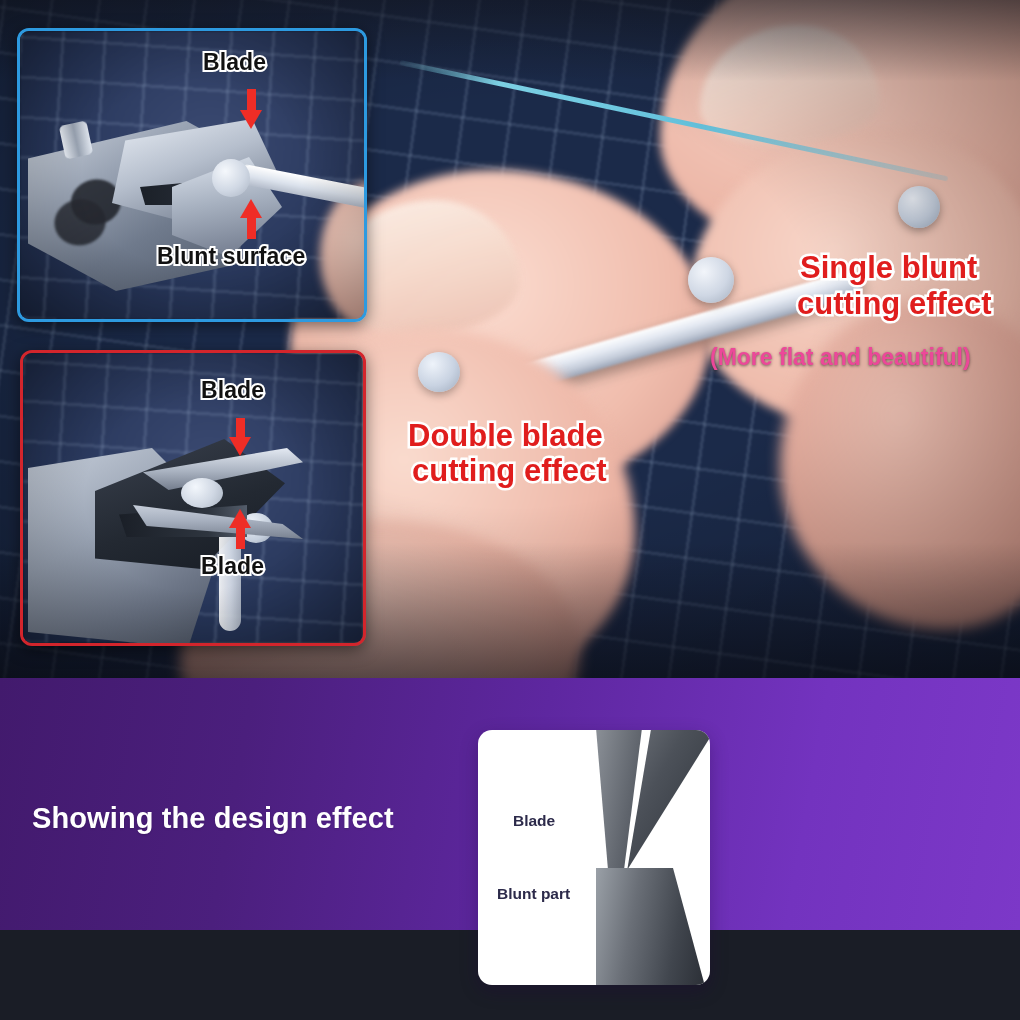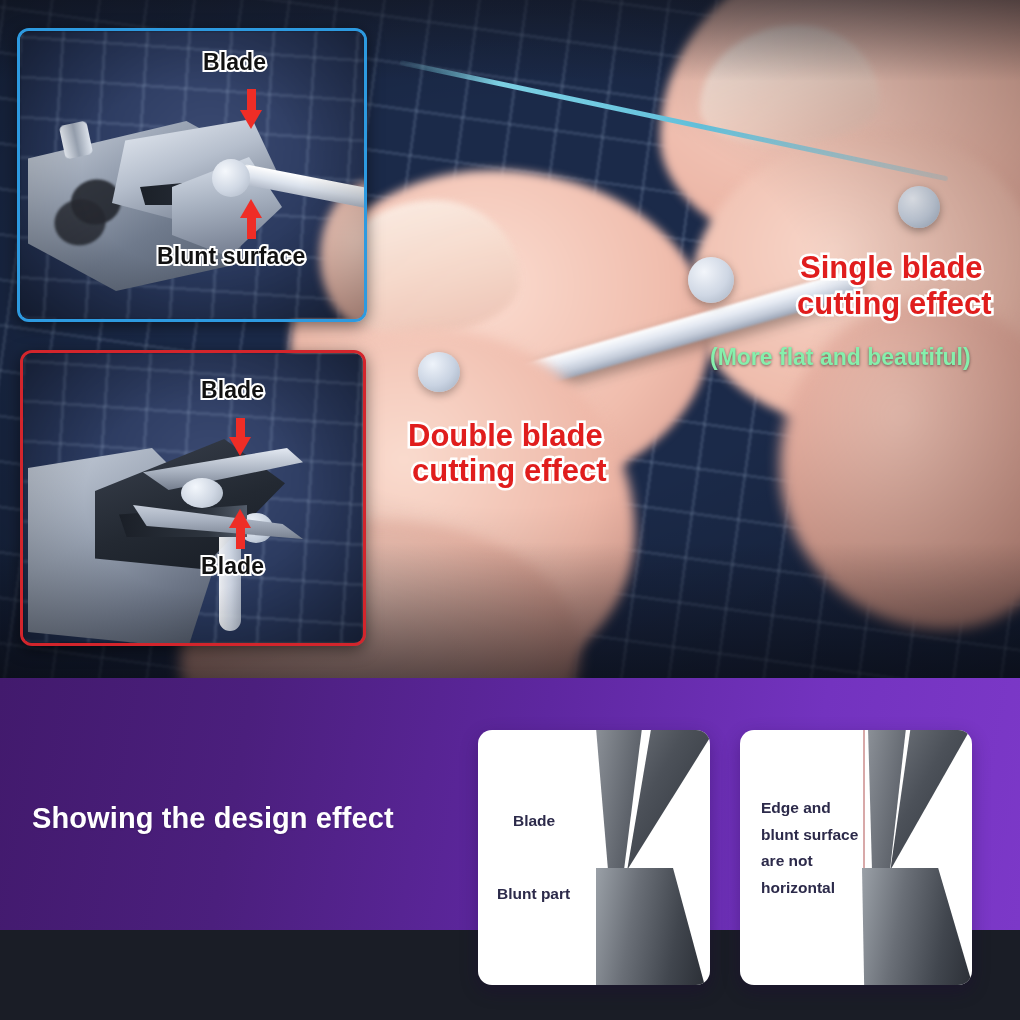--- a/index.html
+++ b/index.html
@@ -205,21 +205,21 @@
     font-weight:800;
     color:#e01d1d;
     -webkit-text-stroke:5px #ffffff;
     paint-order:stroke fill;
     line-height:1.04;
     white-space:nowrap;
   }
   .sub{
     position:absolute;
     font-weight:700;
-    color:#86efac;
+    color:#ec4899;
     white-space:nowrap;
     text-shadow:0 1px 3px rgba(0,0,0,.55);
   }
 
   
   .band{
     position:absolute;left:0;top:678px;width:1020px;height:252px;
     background:linear-gradient(100deg,#421a6d 0%,#4b1f7d 24%,#5e27a0 52%,#7333bf 78%,#7c38c8 100%);
   }
   .band-head{
@@ -273,21 +273,21 @@
     <div class="skin h-l1"></div>
     <div class="nail-l"></div>
     <div class="rod"></div>
     <div class="rod-knob"></div>
     <div class="skin h-l2"></div>
     <div class="knob-l"></div>
     <div class="skin h-l3"></div>
 
     <div class="vign"></div>
 
-    <div class="hl" style="left:800px;top:252px;font-size:31px;">Single blade</div>
+    <div class="hl" style="left:800px;top:252px;font-size:31px;">Single blunt</div>
     <div class="hl" style="left:797px;top:288px;font-size:31px;">cutting effect</div>
     <div class="sub" style="left:710px;top:344px;font-size:23px;">(More flat and beautiful)</div>
 
     <div class="hl" style="left:408px;top:420px;font-size:31px;">Double blade</div>
     <div class="hl" style="left:412px;top:455px;font-size:31px;">cutting effect</div>
 
     <div class="inset inset-blue">
       <div class="inset-bg"></div>
       <div class="m1a"></div>
       <div class="logo1"></div>
@@ -342,28 +342,14 @@
                   clip-path:polygon(0% 0%, 46% 0%, 28% 100%, 12% 100%);"></div>
       <div class="wedge-top" style="left:118px;top:-2px;width:120px;height:142px;
                   clip-path:polygon(46% 0%, 100% 0%, 26% 100%);
                   background:linear-gradient(120deg,#7b8087 0%,#4c5159 45%,#2a2f36 100%);"></div>
       <div class="wedge-bot" style="left:118px;top:138px;width:110px;height:122px;
                   clip-path:polygon(0% 0%, 70% 0%, 100% 100%, 0% 100%);"></div>
       <div class="card-label" style="left:35px;top:78px;">Blade</div>
       <div class="card-label" style="left:19px;top:151px;text-align:center;">Blunt part</div>
     </div>
 
-    <div class="card card2">
-      <div class="redline" style="left:123px;top:0;height:138px;"></div>
-      <div class="wedge-top" style="left:128px;top:-2px;width:100px;height:142px;
-                  clip-path:polygon(0% 0%, 38% 0%, 22% 100%, 4% 100%);"></div>
-      <div class="wedge-top" style="left:128px;top:-2px;width:112px;height:142px;
-                  clip-path:polygon(38% 0%, 92% 0%, 20% 100%);
-                  background:linear-gradient(120deg,#7b8087 0%,#4c5159 45%,#2a2f36 100%);"></div>
-      <div class="wedge-bot" style="left:122px;top:138px;width:112px;height:122px;
-                  clip-path:polygon(0% 0%, 68% 0%, 100% 100%, 2% 100%);"></div>
-      <div class="card-label" style="left:21px;top:65px;">Edge and
-blunt surface
-are not
-horizontal</div>
-    </div>
   </div>
 </div>
 
 </body></html>

